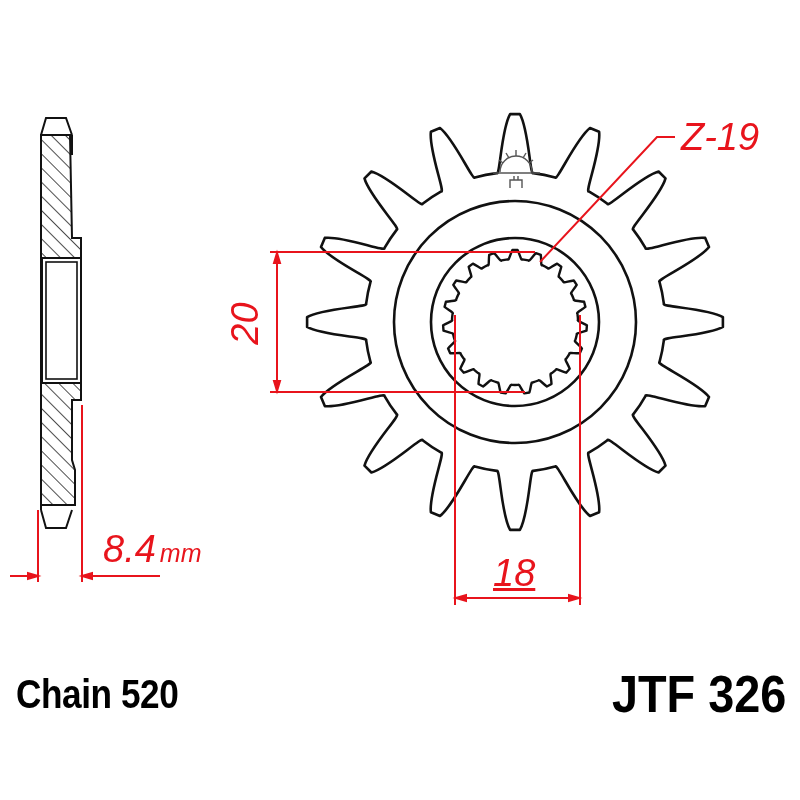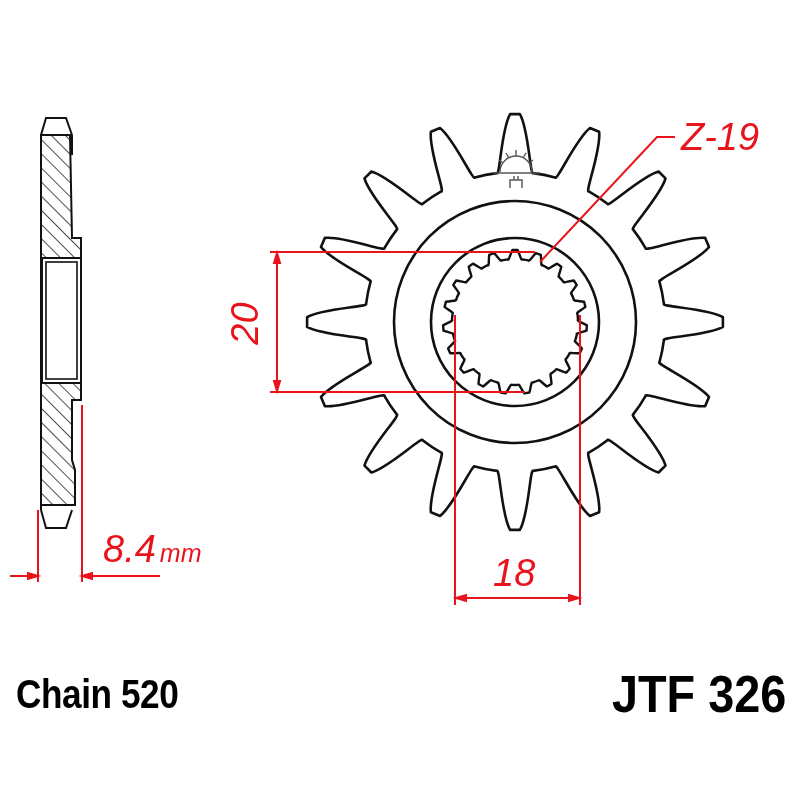--- a/index.html
+++ b/index.html
@@ -3,21 +3,21 @@
 <meta charset="utf-8">
 <style>
   html, body { margin: 0; padding: 0; background: #ffffff; }
   body { width: 800px; height: 800px; position: relative; overflow: hidden; }
   #drawing { position: absolute; left: 0; top: 0; width: 800px; height: 800px; }
   .lbl { position: absolute; white-space: nowrap; }
   .red { color: #e8141c; font-family: "Liberation Sans", sans-serif; font-style: italic; }
   .bold { color: #000000; font-family: "Liberation Sans", sans-serif; font-weight: bold; }
   #z-label { left: 681px; top: 116px; font-size: 38px; text-align: center; }
   #dim-20 { left: 224px; top: 302px; font-size: 38px; transform: rotate(-90deg); transform-origin: center; }
-  #dim-18 { left: 493px; top: 552px; font-size: 38px; }
+  #dim-18 { left: 493px; top: 552px; font-size: 38px; text-decoration: underline; }
   #dim-thickness { left: 103px; top: 528px; font-size: 38px; }
   #dim-thickness .unit { font-size: 25px; margin-left: 4px; margin-top: 12px; }
   #chain { left: 16px; top: 672px; font-size: 40px; transform: scaleX(0.88); transform-origin: left; letter-spacing: -0.5px; }
   #part { left: 612px; top: 664px; font-size: 52px; transform: scaleX(0.9); transform-origin: left; }
 </style>
 </head>
 <body>
 
 <svg id="drawing" viewBox="0 0 800 800" xmlns="http://www.w3.org/2000/svg">
   <defs>

